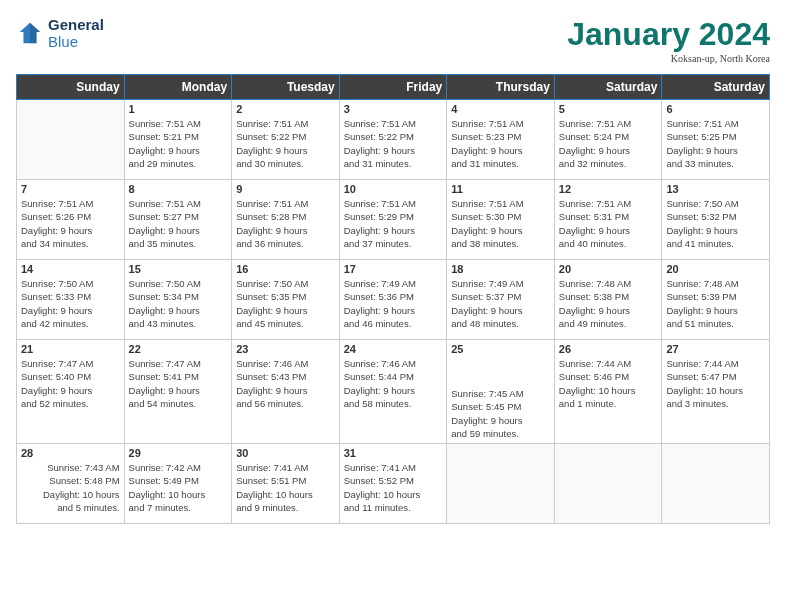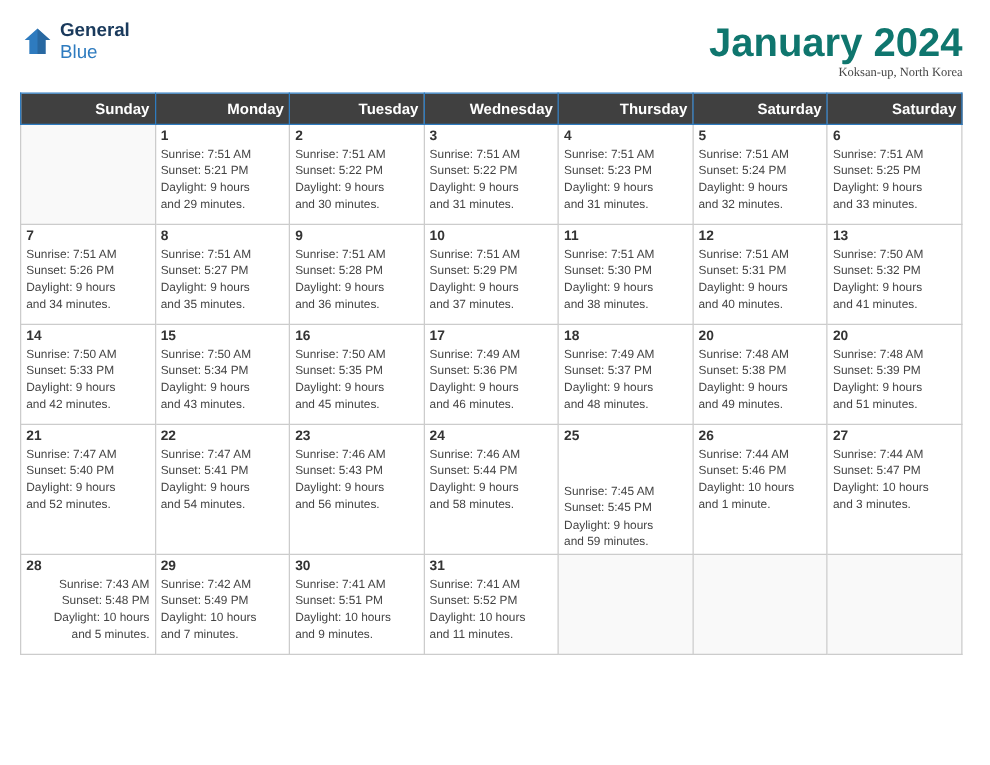--- a/index.html
+++ b/index.html
@@ -100,21 +100,21 @@
       <div class="location">Koksan-up, North Korea</div>
     </div>
   </div>
 
   <table>
     <thead>
       <tr>
       <th>Sunday</th>
           <th>Monday</th>
           <th>Tuesday</th>
-          <th>Wednesday</th>
+          <th>Friday</th>
           <th>Thursday</th>
           <th>Saturday</th>
           <th>Saturday</th>
         </tr>
     </thead>
     <tbody id="calendar-body">
     <tr>
           <td class="empty"></td>
           <td>
             <span class="day-num">1</span>

